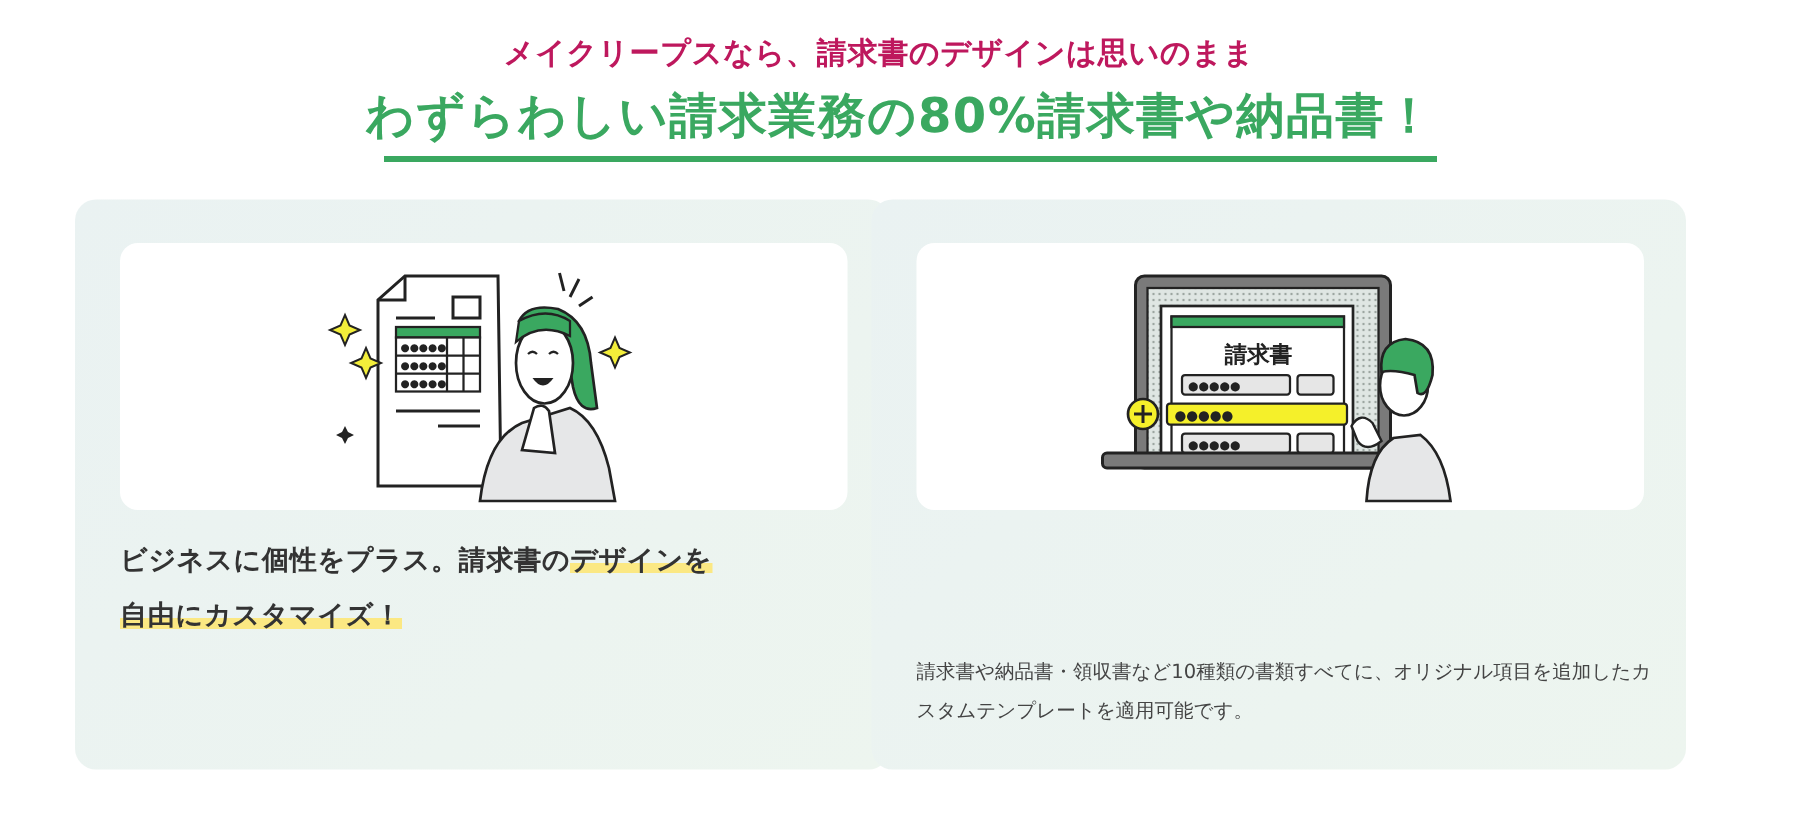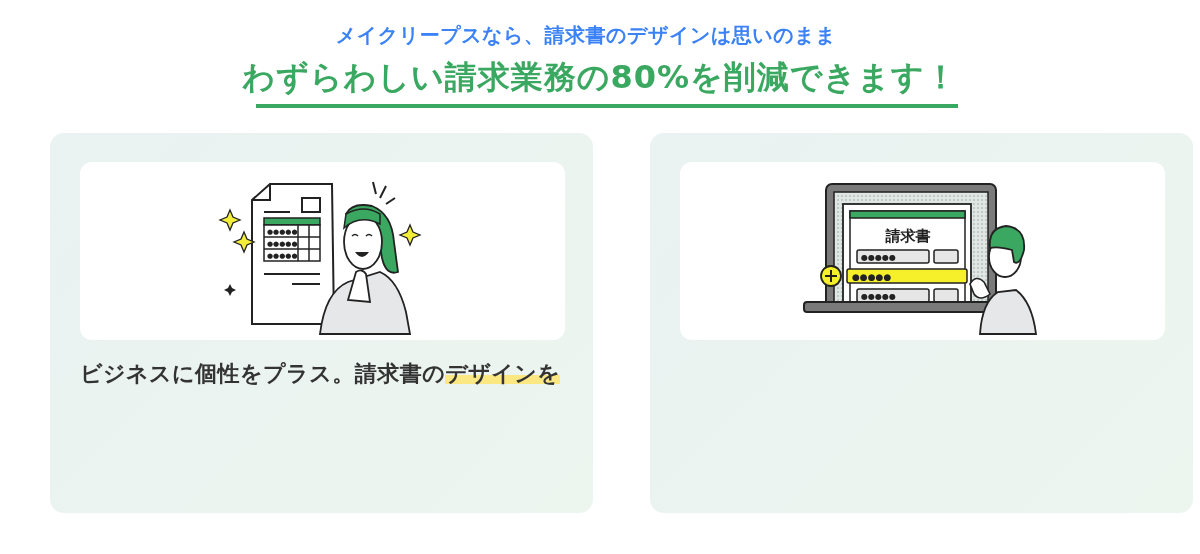--- a/index.html
+++ b/index.html
@@ -1,61 +1,61 @@
 <!DOCTYPE html>
 <html><head>
 <meta charset="utf-8">
 <style>
   * { box-sizing: border-box; margin: 0; padding: 0; }
   html, body { width: 1200px; height: 554px; background: #ffffff; overflow: hidden; }
   body { font-family: "DejaVu Sans", "Liberation Sans", sans-serif; color: #333; position: relative; }
 
   .hero-sub {
     position: absolute; top: 22px; left: 0; width: 1172px; text-align: center;
-    font-size: 20px; font-weight: bold; color: #3b82f6; letter-spacing: 0.5px;
+    font-size: 20px; font-weight: bold; color: #be185d; letter-spacing: 0.5px;
   }
   .hero-title {
     position: absolute; top: 56px; left: 0; width: 1200px; text-align: center;
     font-size: 32px; font-weight: bold; color: #3aa860; letter-spacing: 1px;
   }
   .hero-underline {
     position: absolute; top: 104px; left: 256px; width: 702px; height: 4px; background: #3aa860;
   }
 
   .card {
     position: absolute; top: 133px; width: 543px; height: 380px;
     background: linear-gradient(135deg, #eaf2f2 0%, #edf5ef 100%);
     border-radius: 14px;
   }
   .card.left { left: 50px; }
-  .card.right { left: 650px; }
+  .card.right { left: 581px; }
 
   .illus-box {
     position: absolute; top: 29px; left: 30px; width: 485px; height: 178px;
     background: #ffffff; border-radius: 12px;
   }
   .illus-box svg { position: absolute; left: 0; top: 0; }
 
   .card-heading {
     position: absolute; top: 222px; left: 30px; width: 490px;
-    font-size: 22px; font-weight: bold; color: #333; line-height: 37px; letter-spacing: 0.5px;
+    font-size: 18px; font-weight: bold; color: #333; line-height: 37px; letter-spacing: 0.5px;
   }
   .hl {
     background: linear-gradient(transparent 58%, #fbe883 58%, #fbe883 92%, transparent 92%);
   }
   .card-body {
     position: absolute; top: 303px; left: 30px; width: 490px;
     font-size: 13px; color: #444; line-height: 26px;
   }
 </style>
 </head>
 <body>
 
 <div class="hero-sub">メイクリープスなら、請求書のデザインは思いのまま</div>
-<div class="hero-title">わずらわしい請求業務の80%を削減できます！</div>
+<div class="hero-title">わずらわしい請求業務の80%請求書や納品書！</div>
 <div class="hero-underline"></div>
 
 <div class="card left">
   <div class="illus-box">
     <svg width="485" height="178" viewBox="0 0 485 178">
 
       <path d="M190 22 L252 22 L254 162 L172 162 L172 38 Z" fill="#fff" stroke="#222" stroke-width="2"></path>
       <path d="M172 38 L190 38 L190 22" fill="none" stroke="#222" stroke-width="2"></path>
       <rect x="222" y="36" width="18" height="14" fill="#fff" stroke="#222" stroke-width="2"></rect>
       <line x1="184" y1="50" x2="210" y2="50" stroke="#222" stroke-width="2"></line>
@@ -83,21 +83,21 @@
       <path d="M240 172 Q245 130 268 120 L300 110 Q318 118 326 150 L330 172 Z" fill="#e6e7e8" stroke="#222" stroke-width="1.8"></path>
       <path d="M266 52 Q272 40 292 44 Q312 52 314 80 L318 110 Q306 114 302 96 L298 72 Z" fill="#3aa860" stroke="#222" stroke-width="1.8"></path>
       <ellipse cx="283" cy="80" rx="19" ry="27" fill="#fff" stroke="#222" stroke-width="1.8"></ellipse>
       <path d="M264 66 Q280 52 300 62 L300 52 Q284 42 266 52 Z" fill="#3aa860" stroke="#222" stroke-width="1.5"></path>
       <path d="M272 74 q3 -3 6 0 M286 74 q3 -3 6 0" fill="none" stroke="#222" stroke-width="1.5"></path>
       <path d="M275 90 q7 10 14 0 z" fill="#222"></path>
       <path d="M268 138 L276 110 Q282 106 286 112 L290 140 Z" fill="#fff" stroke="#222" stroke-width="1.8"></path>
     </svg>
   </div>
   <div class="card-heading">
-    <span>ビジネスに個性をプラス。請求書の</span><span class="hl">デザインを</span><br>
+    <span>ビジネスに個性をプラス。請求書の</span><span class="hl">デザインを</span><br><span class="hl">自由にカスタマイズ！</span>
   </div>
 </div>
 
 <div class="card right">
   <div class="illus-box">
     <svg width="485" height="178" viewBox="0 0 485 178">
       <defs>
         <pattern id="dots" width="4" height="4" patternUnits="userSpaceOnUse">
           <rect width="4" height="4" fill="#dfe6e3"></rect>
             <circle cx="2" cy="2" r="0.8" fill="#9aa5a0"></circle>
@@ -121,13 +121,14 @@
       <rect x="254" y="127" width="24" height="13" rx="2" fill="#e6e6e6" stroke="#222" stroke-width="1.5"></rect>
       <text x="181" y="137" font-size="8" fill="#222">●●●●●</text>
       <rect x="124" y="140" width="218" height="10" rx="3" fill="#7a7a7a" stroke="#222" stroke-width="2"></rect>
 
       <path d="M300 172 Q302 140 318 130 L336 128 Q352 140 356 172 Z" fill="#e6e7e8" stroke="#222" stroke-width="1.8"></path>
       <ellipse cx="325" cy="95" rx="16" ry="20" fill="#fff" stroke="#222" stroke-width="1.8"></ellipse>
       <path d="M310 86 Q308 66 326 64 Q346 66 344 88 Q340 104 334 100 L332 88 Q318 84 310 86 Z" fill="#3aa860" stroke="#222" stroke-width="1.8"></path>
       <path d="M290 122 Q296 112 304 120 L310 132 Q300 140 294 132 Z" fill="#fff" stroke="#222" stroke-width="1.6"></path>
     </svg>
   </div>
+  <div class="card-body">請求書や納品書・領収書など10種類の書類すべてに、オリジナル項目を追加したカスタムテンプレートを適用可能です。</div>
 </div>
 
 </body></html>

